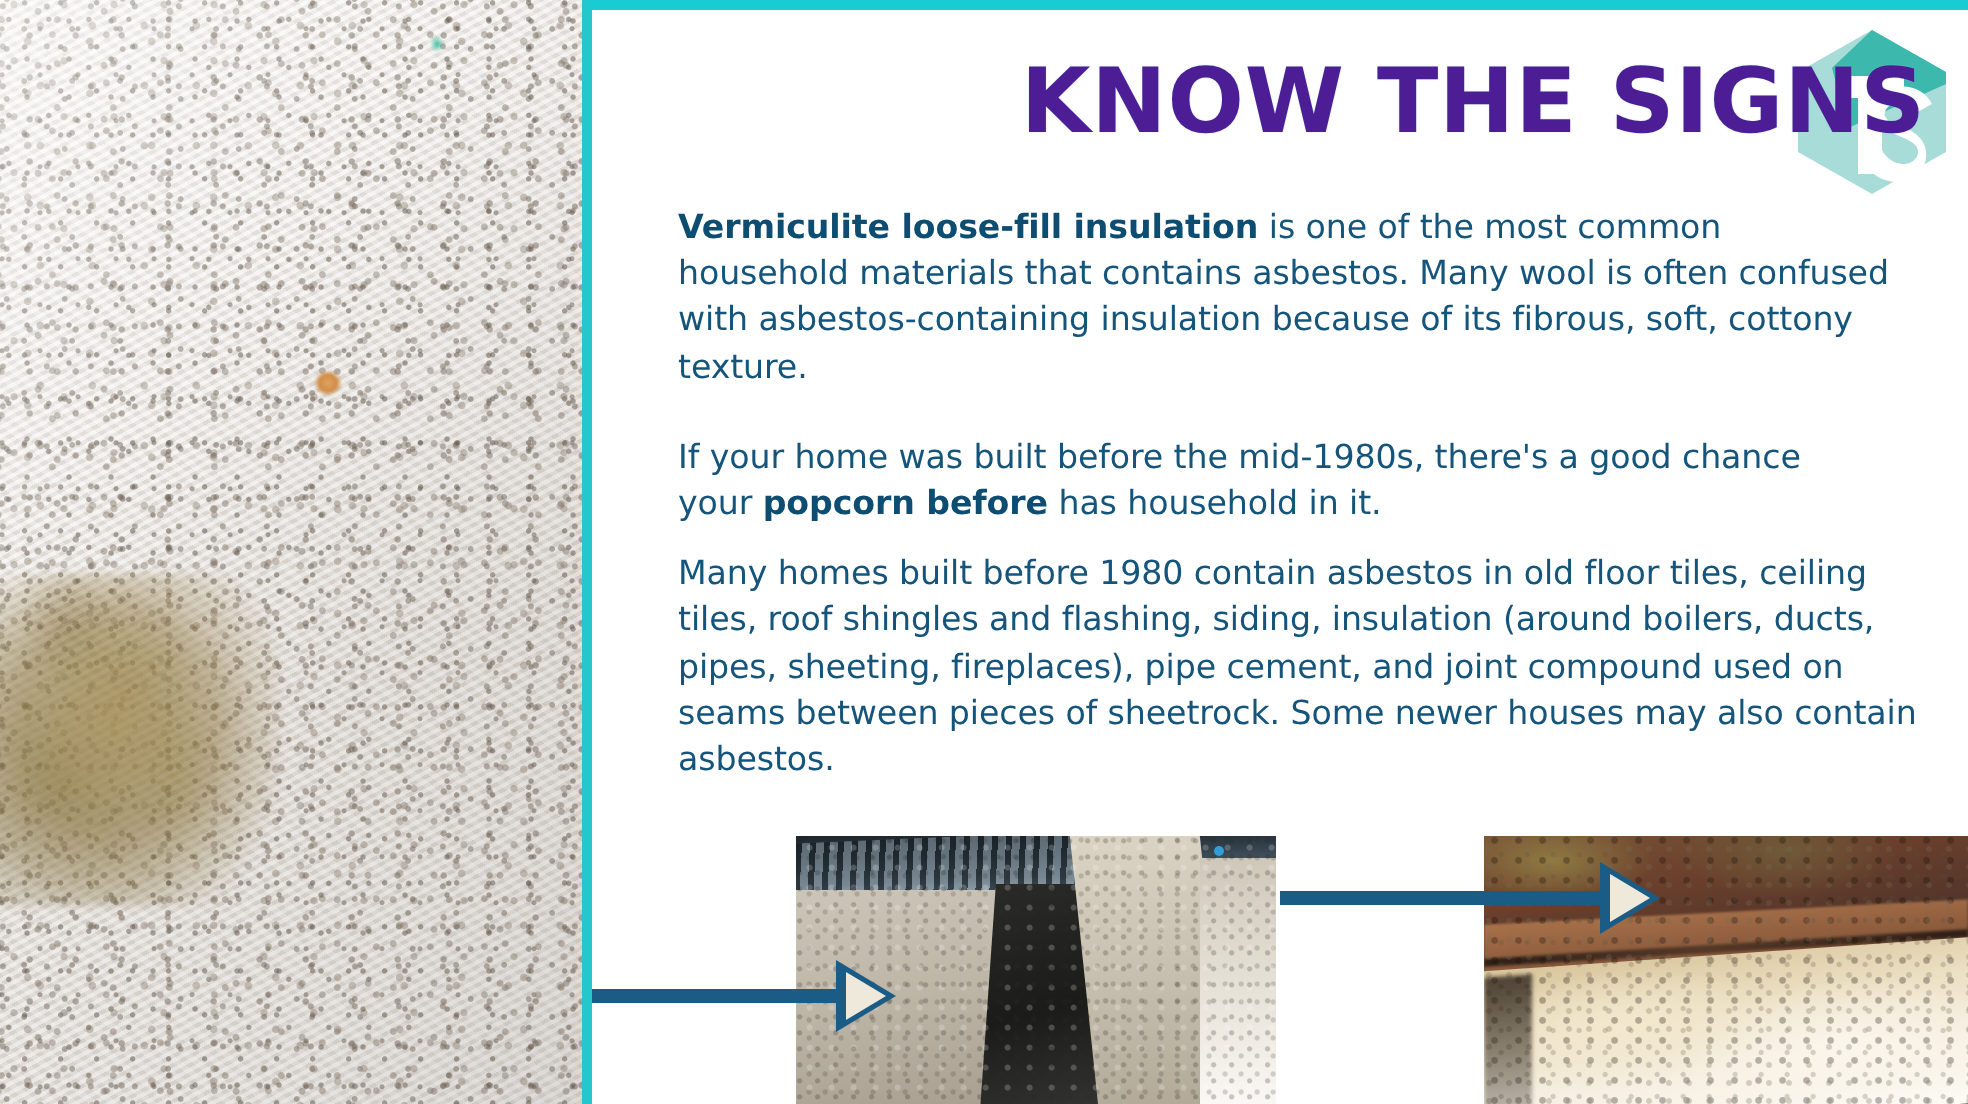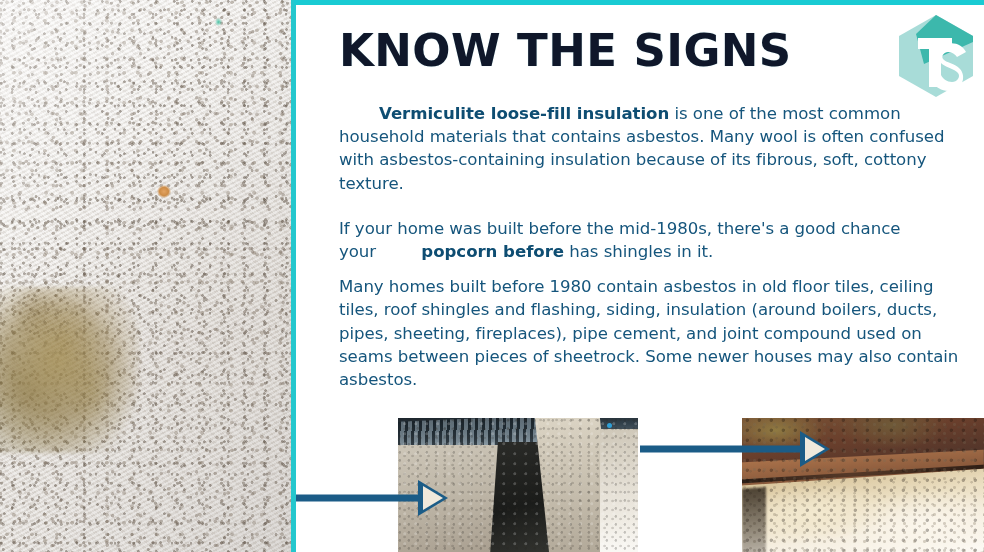--- a/index.html
+++ b/index.html
@@ -108,30 +108,31 @@
     position: absolute;
     left: 339px; top: 0;
     width: 624px;
   }
   .page-title {
     margin-top: 28px;
     font-size: 45px;
     line-height: 1.0;
     font-weight: 700;
     letter-spacing: .4px;
-    color: #0f172a;
+    color: #4c1d95;
     text-shadow: 0 0 1px rgba(140,215,225,.55);
+    text-align: right;
   }
   .body-par {
     font-size: 16.6px;
     line-height: 23.2px;
     color: #15557c;
     letter-spacing: -.05px;
   }
-  .body-par b { font-weight: 700; color: #0e4d72; margin-left: 40px; }
+  .body-par b { font-weight: 700; color: #0e4d72; }
   .par-1 { margin-top: 29px; width: 606px; }
   .par-2 { margin-top: 22px; width: 586px; }
   .par-3 { margin-top: 12px; width: 624px; }
 
   
   .logo {
     position: absolute;
     right: 6px; top: 12px;
     width: 84px; height: 88px;
   }
@@ -309,21 +310,21 @@
       <path d="M72,40 c-4,-8 -14,-11 -21,-7 c-8,4 -9,14 -3,19 c5,4 13,5 16,9 c3,4 -1,9 -6,9 c-5,0 -9,-3 -11,-7 l-9,6 c4,8 14,12 22,9 c9,-3 12,-14 6,-21 c-5,-6 -14,-6 -17,-10 c-2,-3 1,-7 5,-7 c4,0 7,2 9,5 z" fill="#ffffff"></path>
     </svg>
   </div>
 
   <div class="content">
 
     <h1 class="page-title">KNOW THE SIGNS</h1>
 
     <p class="body-par par-1"><b>Vermiculite loose-fill insulation</b><span> is one of the most common household materials that contains asbestos. Many wool is often confused with asbestos-containing insulation because of its fibrous, soft, cottony texture.</span></p>
 
-    <p class="body-par par-2"><span>If your home was built before the mid-1980s, there's a good chance your </span><b>popcorn before</b><span> has shingles in it.</span></p>
+    <p class="body-par par-2"><span>If your home was built before the mid-1980s, there's a good chance your </span><b>popcorn before</b><span> has household in it.</span></p>
 
     <p class="body-par par-3">Many homes built before 1980 contain asbestos in old floor tiles, ceiling tiles, roof shingles and flashing, siding, insulation (around boilers, ducts, pipes, sheeting, fireplaces), pipe cement, and joint compound used on seams between pieces of sheetrock. Some newer houses may also contain asbestos.</p>
 
   </div>
 
   <div class="photo-mid">
     <div class="pm-ceil"></div>
     <div class="pm-ribs"></div>
     <div class="pm-wall"></div>
     <div class="pm-dark"></div>

